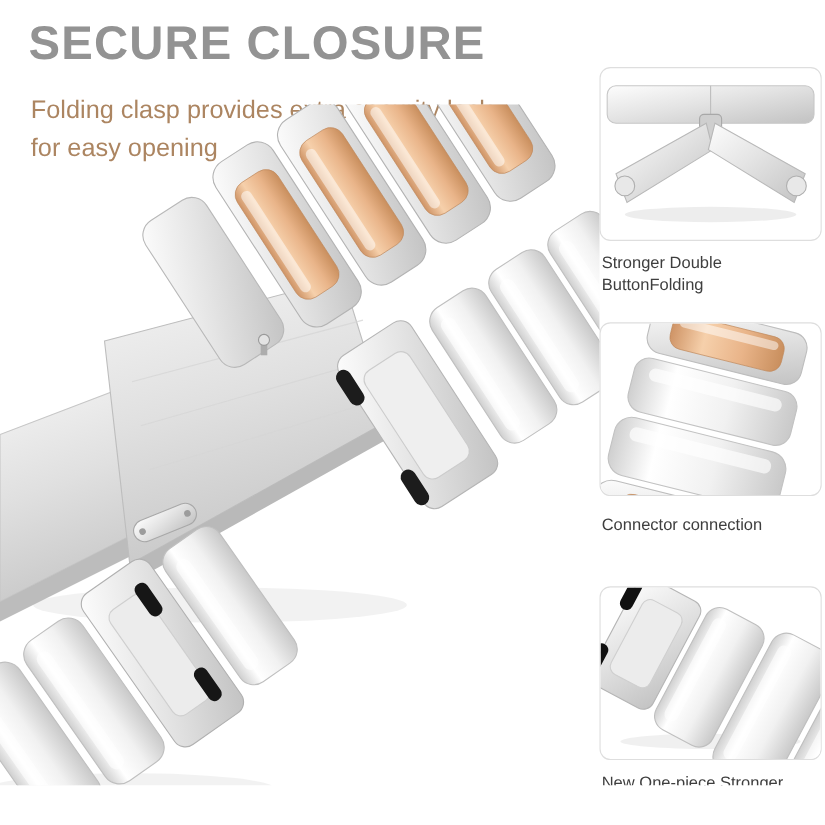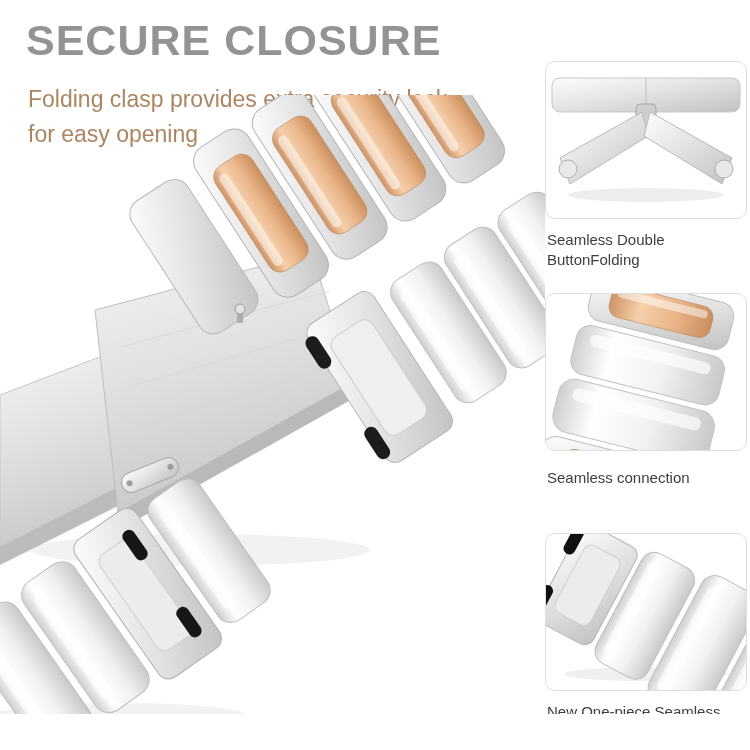--- a/index.html
+++ b/index.html
@@ -160,21 +160,21 @@
       <rect x="6" y="16" width="188" height="34" rx="8" fill="url(#gSilver)" stroke="#c7c7c7"></rect>
       <line x1="100" y1="16" x2="100" y2="50" stroke="#bdbdbd"></line>
       <rect x="90" y="42" width="20" height="24" rx="4" fill="#cfcfcf" stroke="#a8a8a8"></rect>
       <polygon points="96,50 14,96 24,122 102,74" fill="url(#gSilver)" stroke="#b8b8b8"></polygon>
       <polygon points="104,50 186,96 176,122 98,74" fill="url(#gSilver)" stroke="#b8b8b8"></polygon>
       <circle cx="22" cy="107" r="9" fill="#e8e8e8" stroke="#b0b0b0"></circle>
       <circle cx="178" cy="107" r="9" fill="#e8e8e8" stroke="#b0b0b0"></circle>
     </svg>
   </figure>
   <div class="caption" id="cap1">
-    <span>Seamless Double ButtonFolding</span>
+    <span>Stronger Double ButtonFolding</span>
   </div>
 
   <figure class="thumb" id="thumb2">
     <svg width="200" height="156" viewBox="0 0 200 156">
       <g transform="translate(100,78) rotate(14)">
         <g>
           <rect x="-72" y="-86" width="144" height="48" rx="14" fill="url(#gSilver)" stroke="#bdbdbd"></rect>
           <rect x="-52" y="-78" width="104" height="32" rx="11" fill="url(#gRose)" stroke="#c08a5e" stroke-width="0.6"></rect>
           <rect x="-46" y="-74" width="92" height="8" rx="4" fill="#ffffff" opacity="0.5"></rect>
         </g>
@@ -183,21 +183,21 @@
         <rect x="-80" y="24" width="160" height="54" rx="16" fill="url(#gGloss)" stroke="#c2c2c2"></rect>
         <rect x="-66" y="32" width="132" height="13" rx="6" fill="#ffffff" opacity="0.65"></rect>
         <g>
           <rect x="-84" y="84" width="168" height="54" rx="16" fill="url(#gSilver)" stroke="#bdbdbd"></rect>
           <rect x="-60" y="92" width="120" height="36" rx="12" fill="url(#gRose)" stroke="#c08a5e" stroke-width="0.6"></rect>
         </g>
       </g>
     </svg>
   </figure>
   <div class="caption" id="cap2">
-    <span>Seamless connection</span>
+    <span>Connector connection</span>
   </div>
 
   <figure class="thumb" id="thumb3">
     <svg width="200" height="156" viewBox="0 0 200 156">
       <ellipse cx="100" cy="140" rx="82" ry="7" fill="#000000" opacity="0.06"></ellipse>
       <g transform="translate(105,85) rotate(28)">
         <rect x="-105" y="-55" width="64" height="110" rx="10" fill="url(#gSilver)" stroke="#b5b5b5"></rect>
         <rect x="-111" y="-48" width="12" height="30" rx="6" fill="#111111"></rect>
         <rect x="-111" y="18" width="12" height="30" rx="6" fill="#111111"></rect>
         <rect x="-92" y="-38" width="40" height="76" rx="8" fill="#ececec" stroke="#cfcfcf"></rect>
@@ -210,16 +210,16 @@
           <rect x="8" y="-58" width="13" height="116" rx="6" fill="#ffffff" opacity="0.6"></rect>
         </g>
         <g transform="translate(96,0)">
           <rect x="0" y="-78" width="66" height="156" rx="16" fill="url(#gGloss)" stroke="#bfbfbf"></rect>
           <rect x="8" y="-64" width="13" height="128" rx="6" fill="#ffffff" opacity="0.6"></rect>
         </g>
       </g>
     </svg>
   </figure>
   <div class="caption" id="cap3">
-    <span>New One-piece Seamless</span>
+    <span>New One-piece Stronger</span>
   </div>
 
 </div>
 
 </body></html>

